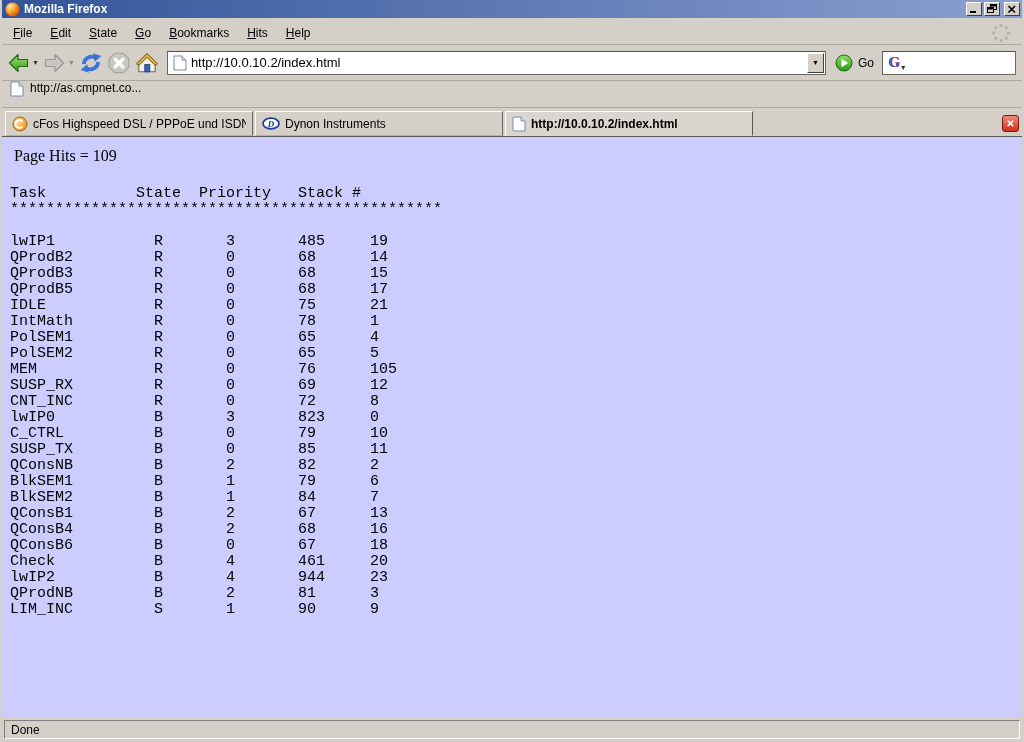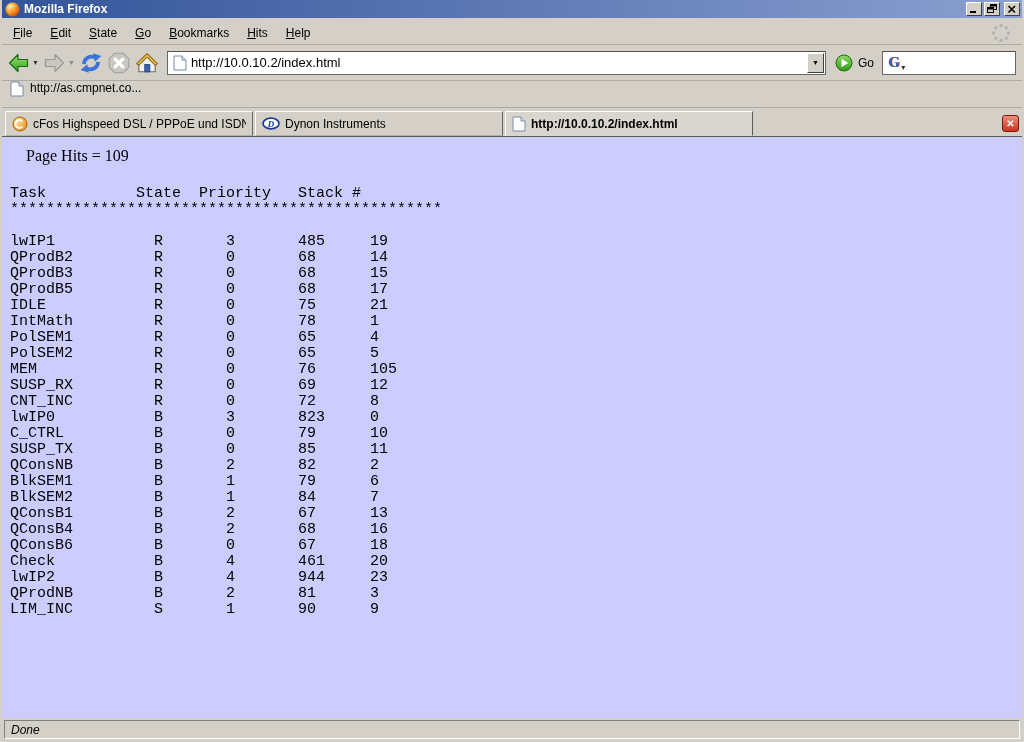--- a/index.html
+++ b/index.html
@@ -45,26 +45,26 @@
   
   .tabbar { height:29px; flex:none; display:flex; align-items:flex-end; padding:3px 3px 0 3px; background:#d4d0c8; border-bottom:1px solid #5c5a54; }
   .tab { width:248px; height:25px; flex:none; display:flex; align-items:center; gap:5px; padding:0 6px; background:#d4d0c8; border:1px solid; border-color:#fbfaf8 #6a6862 #b4b0a8 #fbfaf8; margin-right:2px; overflow:hidden; }
   .tab.active { font-weight:bold; background:#d9d6cf; border-color:#ffffff #5c5a54 #d9d6cf #ffffff; }
   .tab-label { font-size:12px; white-space:nowrap; overflow:hidden; }
   .tab-icon { flex:none; display:flex; align-items:center; }
   .tab-close { margin-left:auto; margin-bottom:4px; width:17px; height:17px; flex:none; border:1px solid #7e160c; border-radius:3px; background:linear-gradient(#ef8d7e,#cb3420); color:#fff; font-size:10px; font-weight:bold; display:flex; align-items:center; justify-content:center; line-height:1; }
 
   
   .content { flex:1; background:#ccccff; padding:0 8px; overflow:hidden; }
-  .page-hits { font-family:"Liberation Serif",serif; font-size:16px; color:#000; margin:10px 0 0 16px; }
+  .page-hits { font-family:"Liberation Serif",serif; font-size:16px; color:#000; margin:10px 0 0 4px; }
   .task-table { font-family:"Liberation Mono","DejaVu Sans Mono",monospace; font-size:15px; line-height:16px; color:#000; margin:21px 0 0 0; }
 
   
   .statusbar { height:24px; flex:none; background:#d4d0c8; padding:2px 2px 3px 2px; }
-  .status-panel { height:100%; border:1px solid; border-color:#808080 #ffffff #ffffff #808080; display:flex; align-items:center; padding-left:6px; font-size:12px; color:#000;font-style:italic; }
+  .status-panel { height:100%; border:1px solid; border-color:#808080 #ffffff #ffffff #808080; display:flex; align-items:center; padding-left:6px; font-size:12px; color:#000; }
 </style>
 </head>
 <body>
 
 <div class="window">
 
   <div class="titlebar">
     <span style="display:flex;">
       <svg width="15" height="15" viewBox="0 0 15 15">
         <defs>

